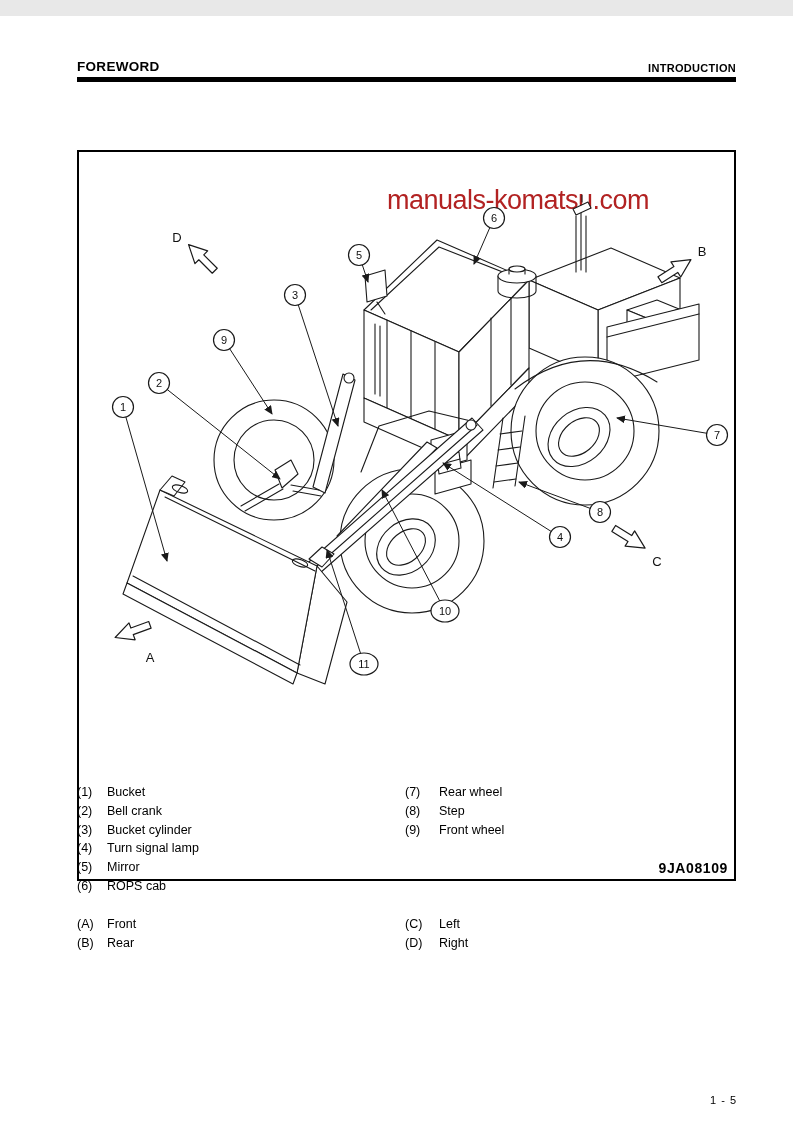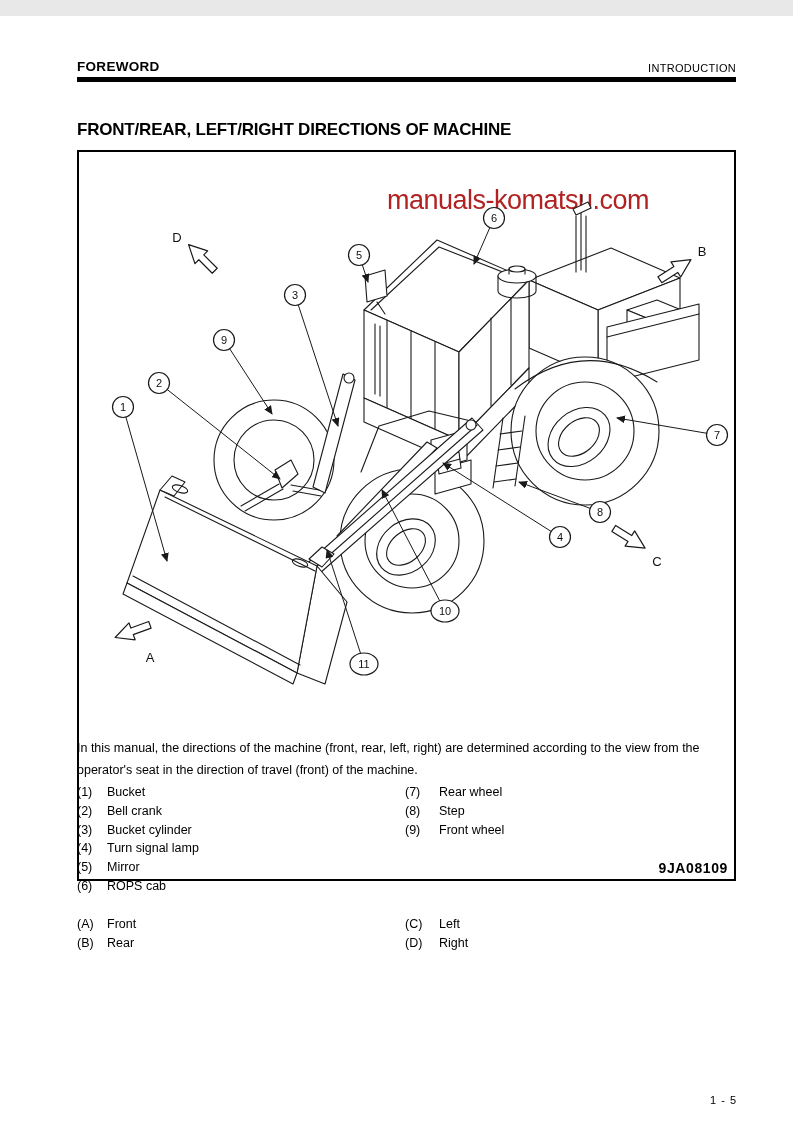--- a/index.html
+++ b/index.html
@@ -1,19 +1,19 @@
 <!DOCTYPE html>
 <html><head>
 <meta charset="utf-8">
 <style>
   html,body{margin:0;padding:0;background:#e8e8e8;}
   .page{position:relative;width:793px;height:1123px;background:#ffffff;margin:16px auto;
         font-family:"Liberation Sans", sans-serif;color:#000;overflow:hidden;}
   .hdr-left{position:absolute;left:77px;top:43px;font-size:13.5px;font-weight:bold;letter-spacing:.3px;}
-  .hdr-right{position:absolute;right:57px;top:46px;font-size:11px;font-weight:normal;letter-spacing:.3px;}
+  .hdr-right{position:absolute;right:57px;top:46px;font-size:11px;font-weight:bold;letter-spacing:.3px;}
   .hdr-rule{position:absolute;left:77px;top:61px;width:659px;height:5px;background:#000;}
   .title{position:absolute;left:77px;top:104px;font-size:17px;font-weight:bold;letter-spacing:-.2px;}
   .figure{position:absolute;left:77px;top:134px;width:659px;height:731px;border:2px solid #000;box-sizing:border-box;background:#fff;}
   .watermark{position:absolute;left:308px;top:33px;font-size:27px;white-space:nowrap;letter-spacing:-.5px;}
   .figsvg{position:absolute;left:0;top:0;width:655px;height:572px;}
   .figcode{position:absolute;right:6px;bottom:3px;font-size:14px;font-weight:bold;letter-spacing:.6px;}
   .machine *{stroke:#1a1a1a;stroke-width:1.1;fill:none;stroke-linejoin:round;stroke-linecap:round;}
   .machine .f{fill:#ffffff;}
   .callouts line{stroke:#1a1a1a;stroke-width:1;}
   .callouts circle,.callouts ellipse{fill:#fff;stroke:#1a1a1a;stroke-width:1.2;}
@@ -34,21 +34,20 @@
 </style>
 </head>
 <body>
 
 <div class="page">
 
   <div class="hdr-left">FOREWORD</div>
   <div class="hdr-right">INTRODUCTION</div>
   <div class="hdr-rule"></div>
 
-  <div class="title">FRONT/REAR, LEFT/RIGHT DIRECTIONS OF MACHINE</div>
 
   <div class="figure">
     <div class="watermark" id="watermark" style="color: rgb(178, 34, 34);">manuals-komatsu.com</div>
 
     <svg class="figsvg" viewBox="0 0 655 572">
       <defs>
         <marker id="ah" markerWidth="10" markerHeight="8" refX="8" refY="4" orient="auto">
           <path d="M0,0 L9,4 L0,8 Z" fill="#1a1a1a"></path>
         </marker>
       </defs>
@@ -232,21 +231,20 @@
           <polygon points="-18,-3.5 1,-3.5 1,-9 19,0 1,9 1,3.5 -18,3.5" transform="translate(54 479) rotate(160)"></polygon>
           <text x="71" y="510" text-anchor="middle">A</text>
           <polygon points="-18,-3.5 1,-3.5 1,-9 19,0 1,9 1,3.5 -18,3.5" transform="translate(550 386) rotate(32)"></polygon>
           <text x="578" y="414" text-anchor="middle">C</text>
         </g>
     </svg>
 
     <div class="figcode">9JA08109</div>
   </div>
 
-  <div class="para">In this manual, the directions of the machine (front, rear, left, right) are determined according to the view from the operator's seat in the direction of travel (front) of the machine.</div>
 
   <div class="listblock parts">
     <div class="col col-l" id="parts-left">
         <div class="row">
           <span class="num">(1)</span>
           <span>Bucket</span>
         </div>
         <div class="row">
           <span class="num">(2)</span>
           <span>Bell crank</span>

